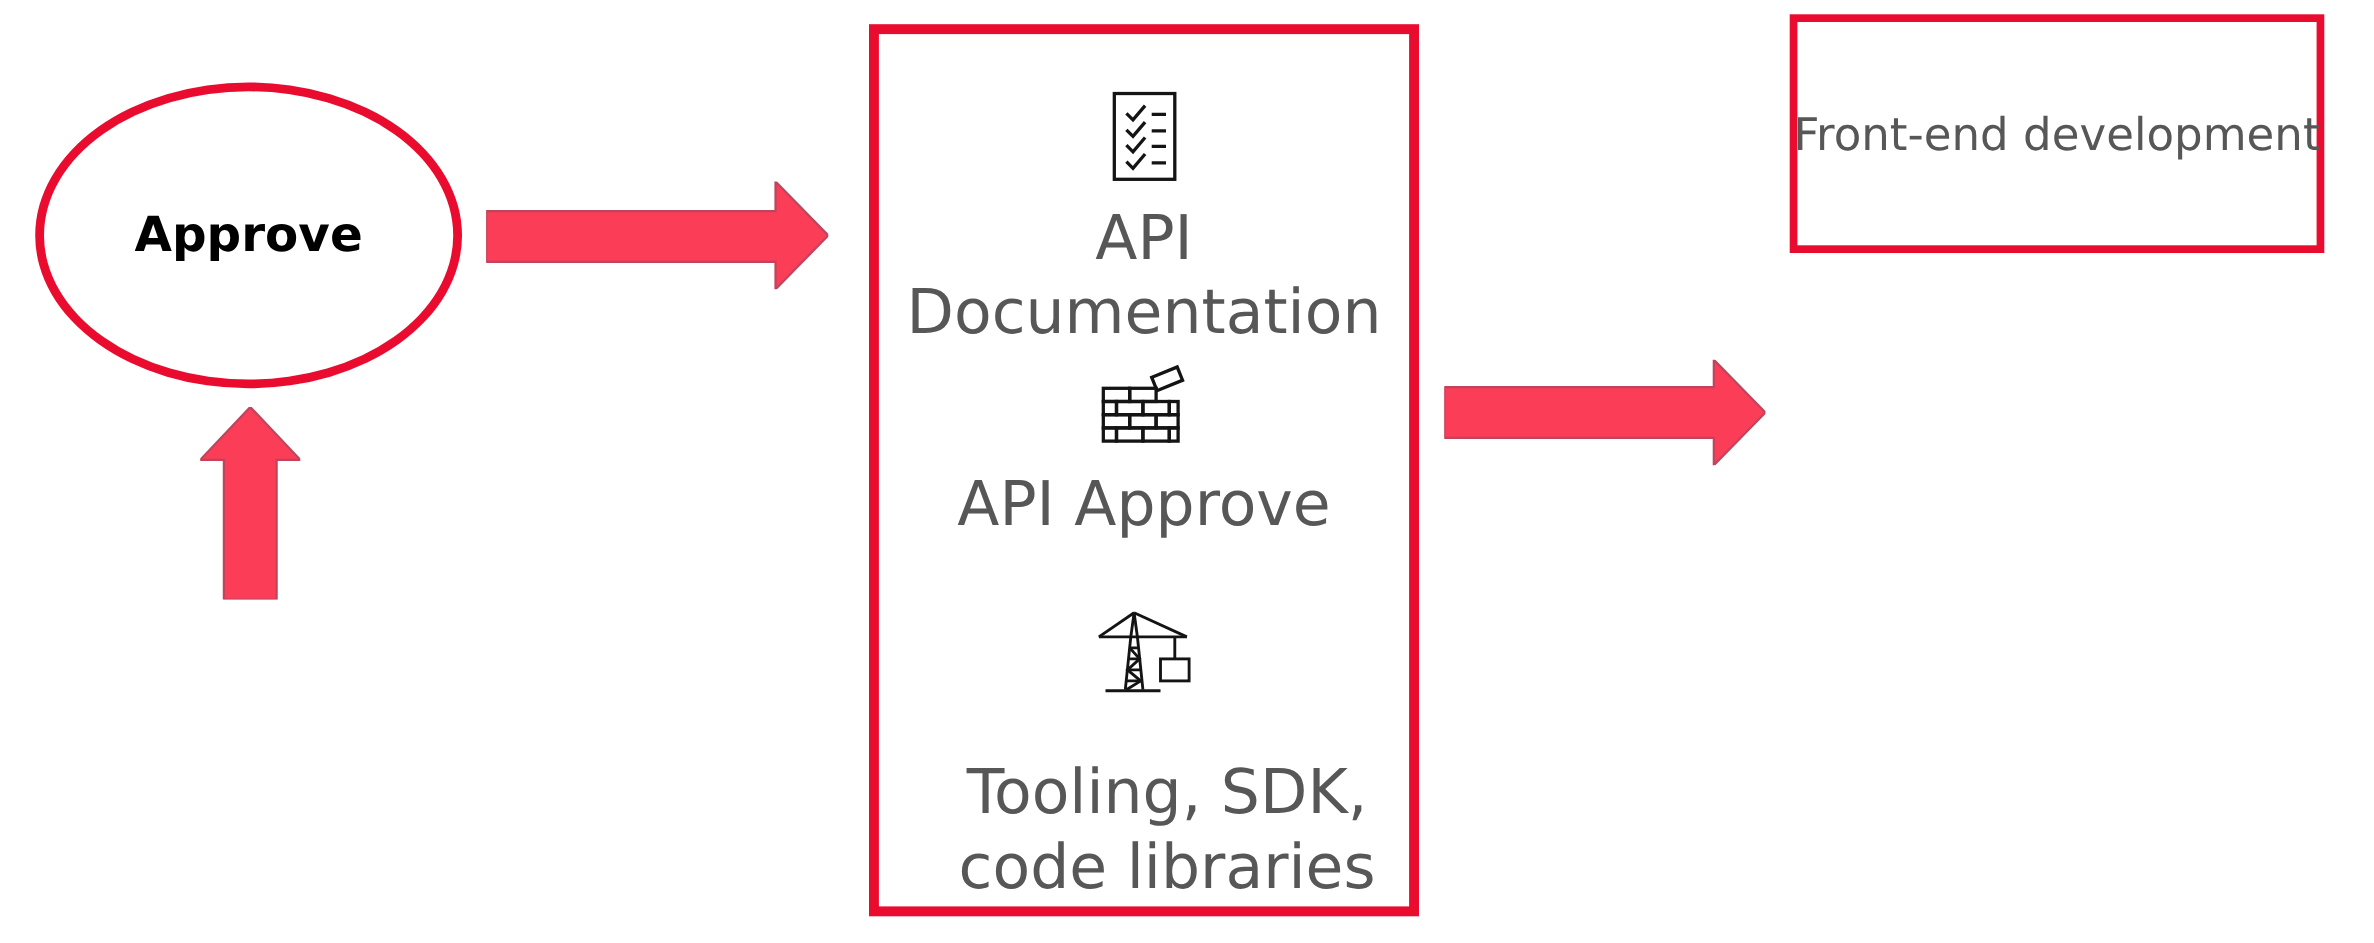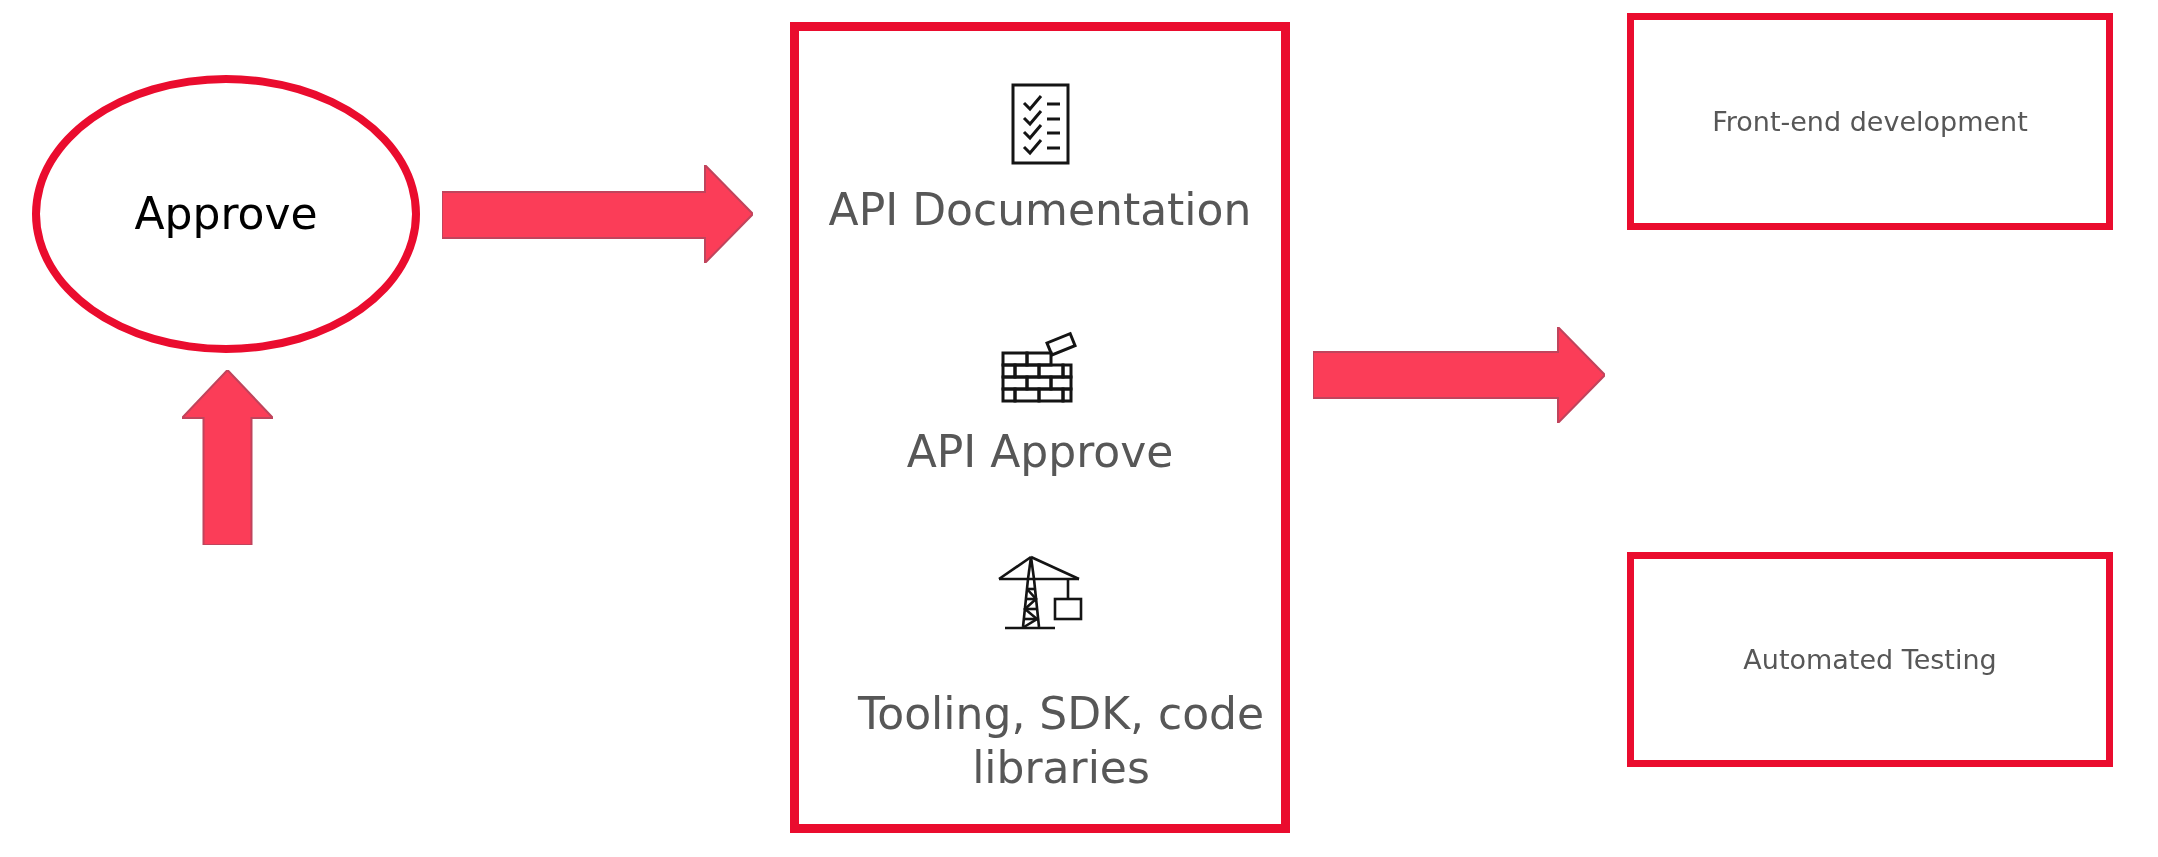--- a/index.html
+++ b/index.html
@@ -27,21 +27,21 @@
   
   .ellipse {
     position: absolute;
     border: 8px solid var(--shape-border);
     border-radius: 50%;
     display: flex;
     align-items: center;
     justify-content: center;
     background: var(--background);
   }
-  .ellipse-approve { left: 32px; top: 75px; width: 372px; height: 262px; }
+  .ellipse-approve { left: 32px; top: 75px; width: 372px; height: 262px; font-weight: bold; }
   .ellipse-design  { left: 32px; top: 562px; width: 380px; height: 259px; }
   .node-label {
     color: var(--ellipse-text);
     font-size: 44px;
     line-height: 1.22;
     text-align: center;
   }
   .ellipse-design .node-label { max-width: 270px; }
 
   
@@ -67,21 +67,21 @@
   .hub-item-icon {
     position: absolute;
     left: 0; right: 0;
     display: flex;
     justify-content: center;
   }
   .hub-label {
     position: absolute;
     left: 0; right: 0;
     color: var(--gray-text);
-    font-size: 44px;
+    font-size: 56px;
     line-height: 1.22;
     text-align: center;
     display: flex;
     justify-content: center;
   }
   .hub-label span { display: block; max-width: 440px; }
   .icon-slot-1 { top: 52px; }
   .label-slot-1 { top: 152px; }
   .icon-slot-2 { top: 296px; }
   .label-slot-2 { top: 394px; }
@@ -105,21 +105,21 @@
     background: var(--background);
     display: flex;
     align-items: center;
     justify-content: center;
   }
   .out-box-1 { top: 13px;  height: 203px; }
   .out-box-2 { top: 283px; height: 203px; }
   .out-box-3 { top: 552px; height: 201px; }
   .box-label {
     color: var(--gray-text);
-    font-size: 27px;
+    font-size: 41px;
     white-space: nowrap;
     text-align: left;
   }
 </style>
 </head>
 <body>
 
 <div class="canvas">
 
   <div class="ellipse ellipse-approve">
@@ -205,17 +205,14 @@
       <span>Tooling, SDK, code libraries</span>
     </div>
 
   </div>
 
   <div class="out-box out-box-1">
     <div class="box-label">Front-end development</div>
   </div>
 
 
-  <div class="out-box out-box-3">
-    <div class="box-label">Automated Testing</div>
-  </div>
 
 </div>
 
 </body></html>

